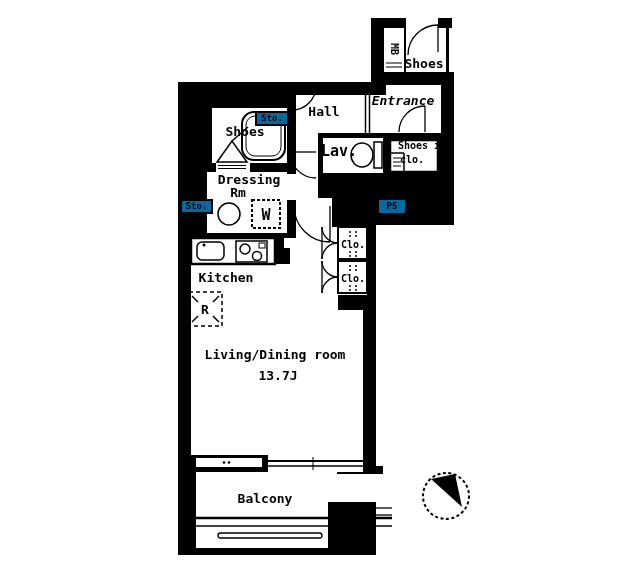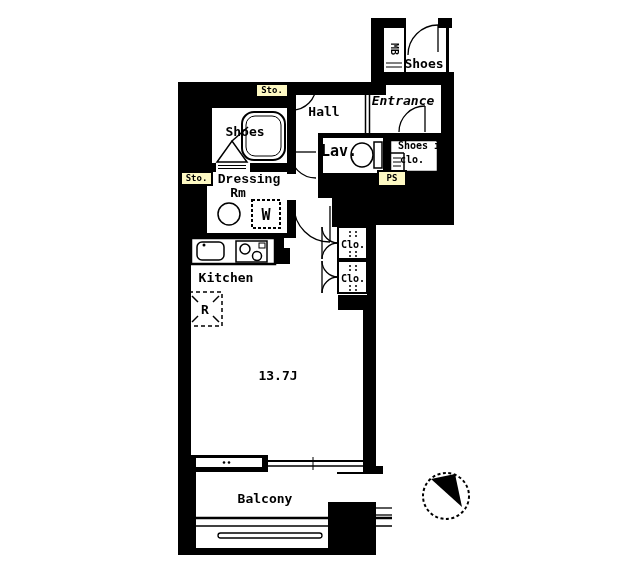--- a/index.html
+++ b/index.html
@@ -3,23 +3,23 @@
 <meta charset="utf-8">
 <style>
   html,body{margin:0;padding:0;background:#ffffff;}
   #plan{position:relative;width:640px;height:569px;background:#ffffff;overflow:hidden;
         font-family:"DejaVu Sans Mono","Liberation Mono",monospace;color:#000;}
   #plan svg{position:absolute;left:0;top:0;}
   .lbl{position:absolute;transform:translate(-50%,-50%);font-weight:bold;
        white-space:nowrap;font-size:13px;line-height:1;letter-spacing:0px;}
   .sm{font-size:10px;}
   .md{font-size:15px;}
-  .lblbox{position:absolute;background:#fef9c3;border:2px solid #000;display:flex;
+  .lblbox{position:absolute;background:#0369a1;border:2px solid #000;display:flex;
           align-items:center;justify-content:center;font-weight:bold;font-size:9px;
-          box-sizing:border-box;line-height:1;}
+          box-sizing:border-box;line-height:1;margin-top:28px;}
   .rot90{transform:translate(-50%,-50%) rotate(90deg);}
 </style>
 </head>
 <body>
 
 <div id="plan">
 
   <svg width="640" height="569" viewBox="0 0 640 569">
 
     <g fill="#000">
@@ -212,23 +212,24 @@
     </g>
   </svg>
 
   <div class="lbl" style="left:324px;top:111px;">Hall</div>
   <div class="lbl" style="left:403px;top:100px;font-style:italic;">Entrance</div>
   <div class="lbl" style="left:424px;top:63px;">Shoes</div>
   <div class="lbl" style="left:245px;top:131px;">Shoes</div>
   <div class="lbl md" style="left:339px;top:151px;">Lav.</div>
   <div class="lbl sm" style="left:410px;top:146px;margin-left:12px;">Shoes in</div>
   <div class="lbl sm" style="left:412px;top:160px;">clo.</div>
-  <div class="lbl" style="left:249px;top:179px;font-family:Liberation Mono, monospace;">Dressing</div>
+  <div class="lbl" style="left:249px;top:179px;">Dressing</div>
   <div class="lbl" style="left:238px;top:192px;">Rm</div>
   <div class="lbl" style="left:226px;top:277px;">Kitchen</div>
+  <div class="lbl" style="left:275px;top:354px;">Living/Dining room</div>
   <div class="lbl" style="left:278px;top:375px;">13.7J</div>
   <div class="lbl" style="left:265px;top:498px;">Balcony</div>
 
   <div class="lblbox" style="left:255px;top:83px;width:34px;height:15px;">
       <span>Sto.</span>
     </div>
   <div class="lblbox" style="left:180px;top:171px;width:33px;height:15px;">
       <span>Sto.</span>
     </div>
   <div class="lblbox" style="left:377px;top:170px;width:30px;height:17px;border-width:2.5px;text-align:center;">

